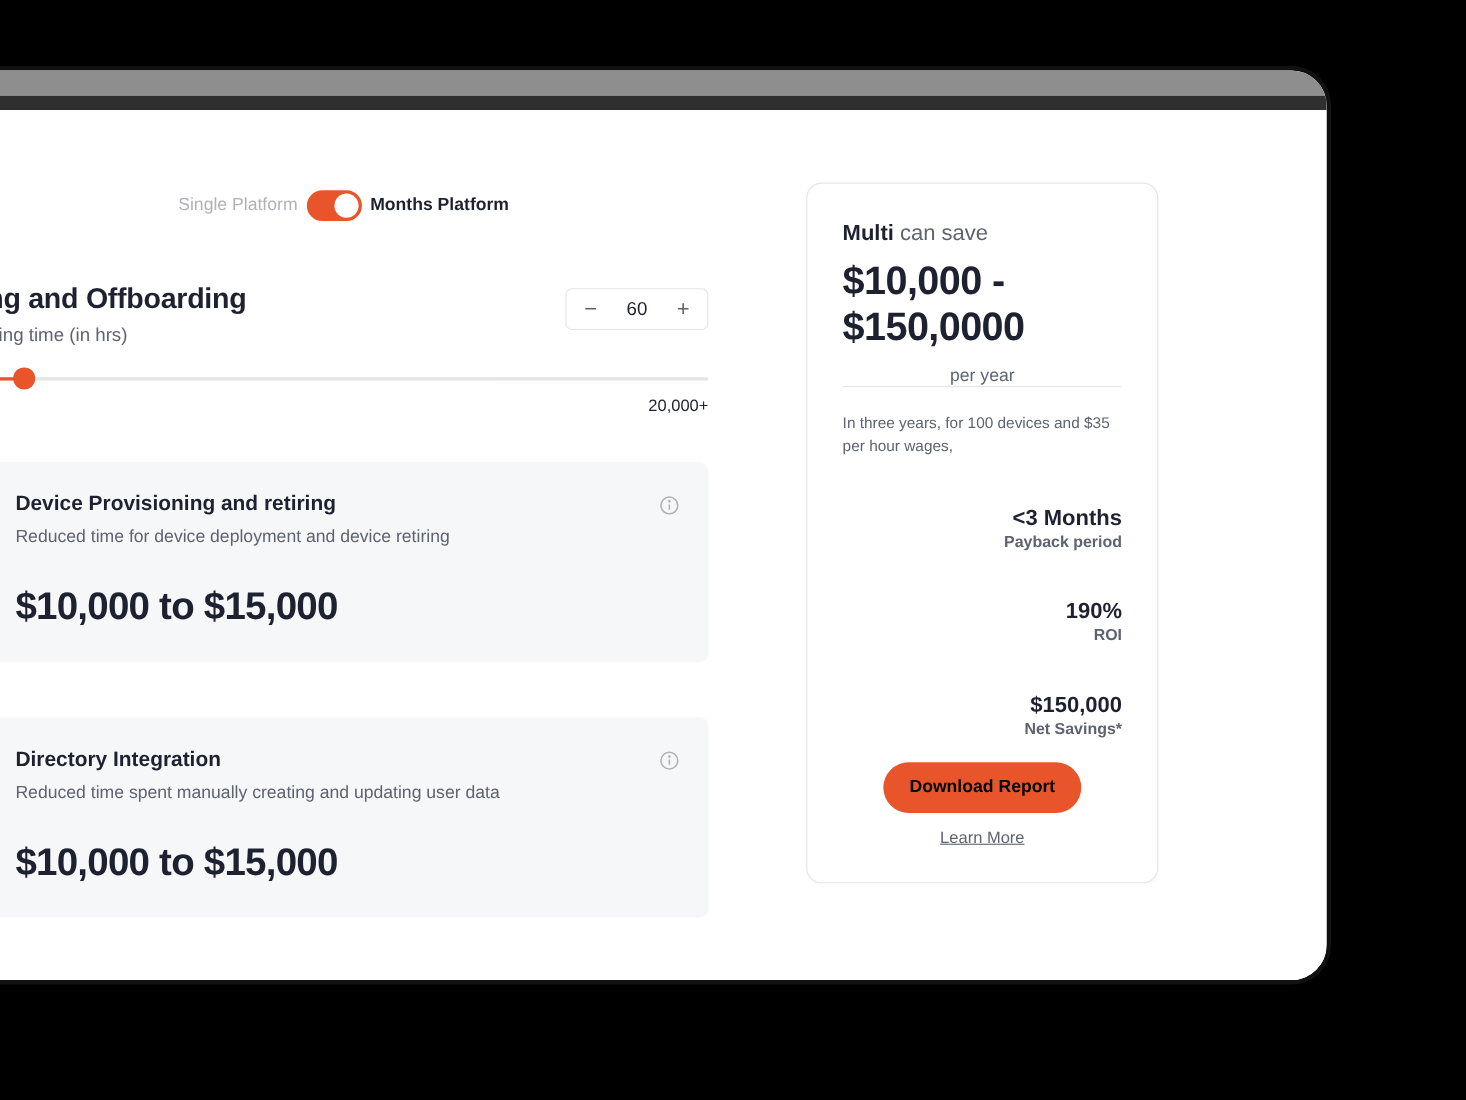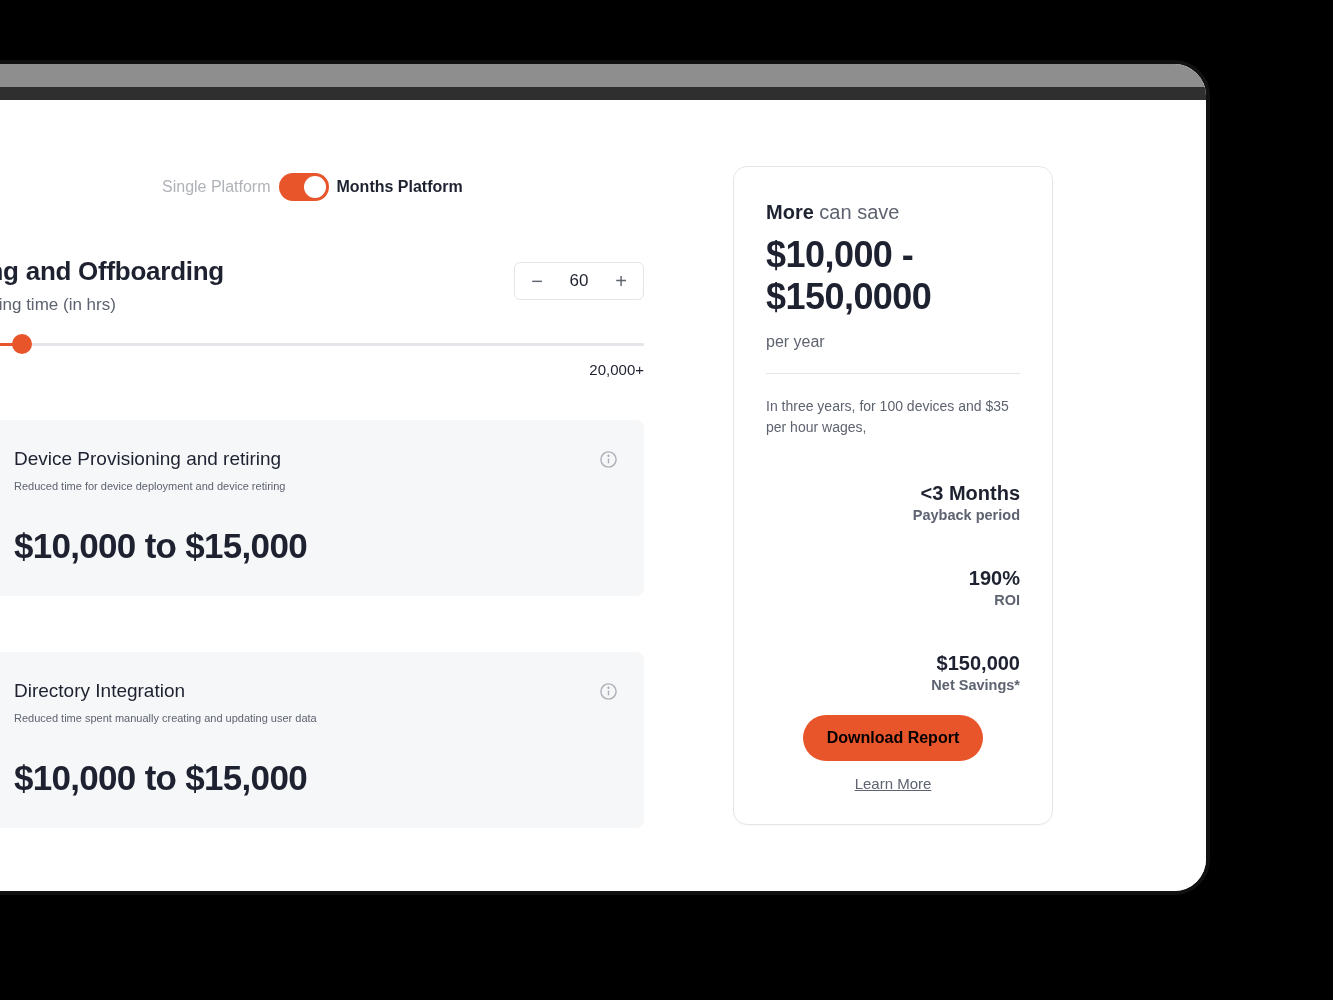--- a/index.html
+++ b/index.html
@@ -98,43 +98,43 @@
   .slider-max {position:absolute;right:0;top:18px;font-size:15px;color:var(--dark);text-align:right;width:100%;}
   
   .card {
     position:absolute;
     left:-80px;
     width:770px;
     background:var(--card-bg);
     border-radius:8px;
     padding:28px 30px 30px 140px;
   }
-  .card-title {font-size:19px;font-weight:400;color:var(--dark);margin-bottom:10px;}
-  .card-desc  {font-size:11px;color:var(--gray-text);margin-bottom:34px;}
+  .card-title {font-size:19px;font-weight:700;color:var(--dark);margin-bottom:10px;}
+  .card-desc  {font-size:16px;color:var(--gray-text);margin-bottom:34px;}
   .card-value {font-size:35px;font-weight:700;letter-spacing:-0.02em;color:var(--dark);}
   .info-icon {position:absolute;right:26px;top:30px;width:19px;height:19px;}
   .info-icon svg{stroke:var(--light-gray-text);}
   .card1 {top:320px;}
   .card2 {top:552px;}
   
   .summary {
     position:absolute;
     right:153px;
     top:66px;
     width:320px;
     background:#fff;
     border:1px solid var(--border);
     border-radius:14px;
     padding:34px 32px 32px;
     box-shadow:0 1px 2px rgba(0,0,0,0.02);
   }
   .summary-head {font-size:20px;color:var(--gray-text);margin-bottom:10px;}
   .summary-head b{color:var(--dark);font-weight:700;}
   .summary-range {font-size:36px;font-weight:700;line-height:1.18;letter-spacing:-0.015em;color:var(--dark);margin-bottom:14px;}
-  .summary-per  {font-size:16px;color:var(--gray-text);padding-bottom:22px;border-bottom:1px solid var(--border);margin-bottom:22px;}
+  .summary-per  {font-size:16px;color:var(--gray-text);border-bottom:1px solid var(--border);margin-bottom:22px;text-align:center;}
   .summary-para {font-size:14px;color:var(--gray-text);line-height:1.5;margin-bottom:28px;}
   .metric {text-align:right;margin-bottom:22px;margin-top:44px;}
   .metric-val {font-size:20px;font-weight:700;color:var(--dark);margin-bottom:2px;}
   .metric-lbl {font-size:14.5px;color:var(--gray-text);font-weight:bold;}
   .dl-btn {
     display:block;width:180px;margin:8px auto 14px auto;
     background:var(--orange);color:#000000;border:none;border-radius:26px;
     padding:14px 0;font-size:16px;font-weight:600;cursor:pointer;text-align:center;
   }
   .learn-more {display:block;text-align:center;color:var(--gray-text);font-size:15px;text-decoration:underline;}
@@ -197,21 +197,21 @@
           <circle cx="10" cy="6" r="0.5" fill="currentColor"></circle>
         </svg>
       </span>
       <div class="card-title">Directory Integration</div>
       <div class="card-desc">Reduced time spent manually creating and updating user data</div>
       <div class="card-value">$10,000 to $15,000</div>
     </div>
 
     <div class="summary">
       <div class="summary-head">
-        <b>More</b>
+        <b>Multi</b>
         <span>can save</span>
       </div>
       <div class="summary-range">$10,000 - $150,0000</div>
       <div class="summary-per">per year</div>
       <div class="summary-para">In three years, for 100 devices and $35 per hour wages,</div>
 
       <div class="metric">
         <div class="metric-val">&lt;3 Months</div>
         <div class="metric-lbl">Payback period</div>
       </div>

